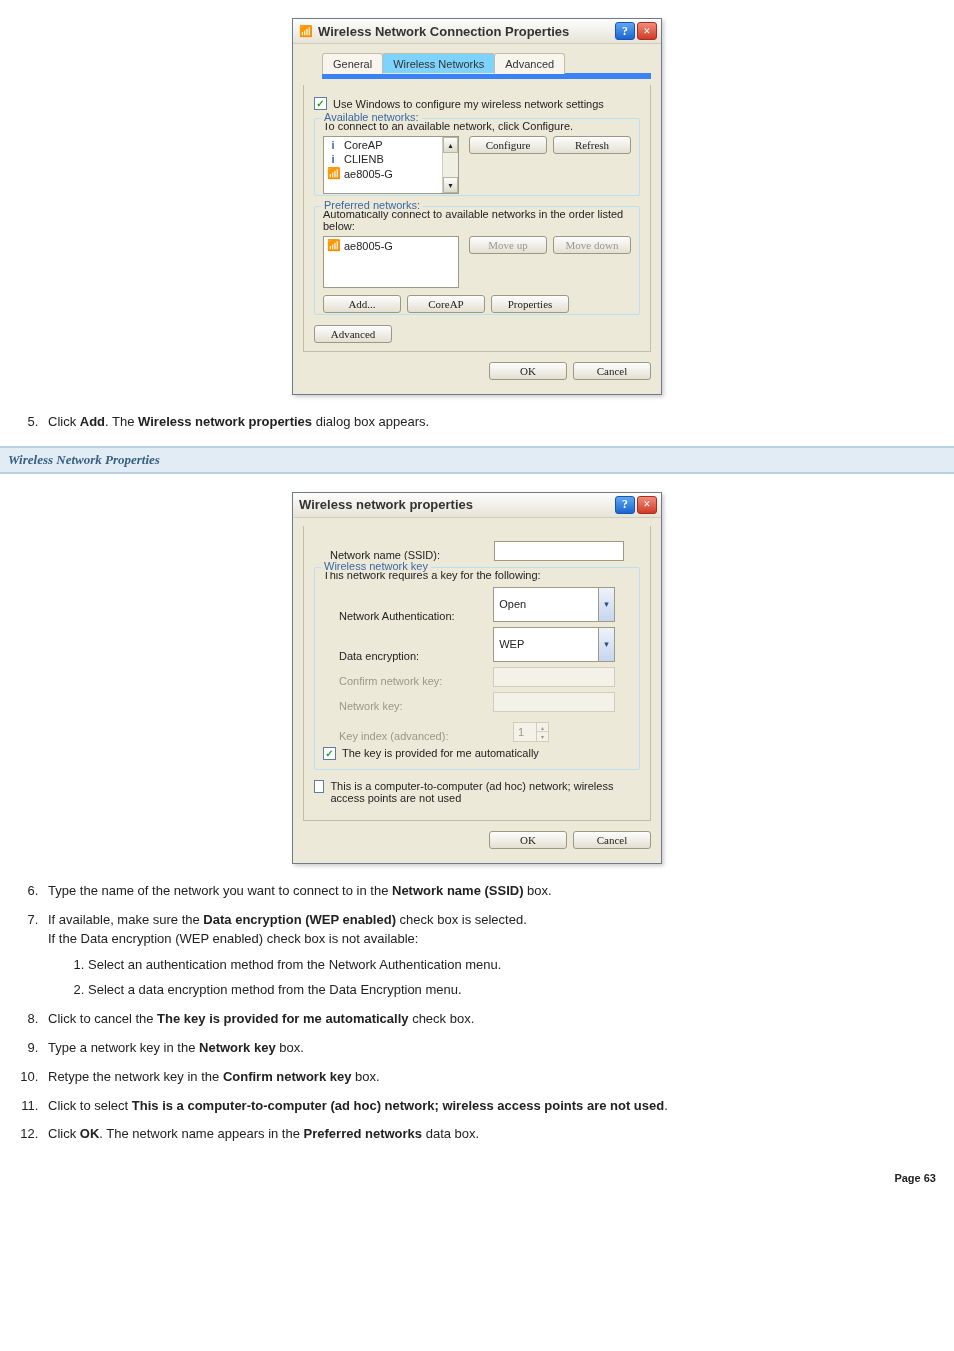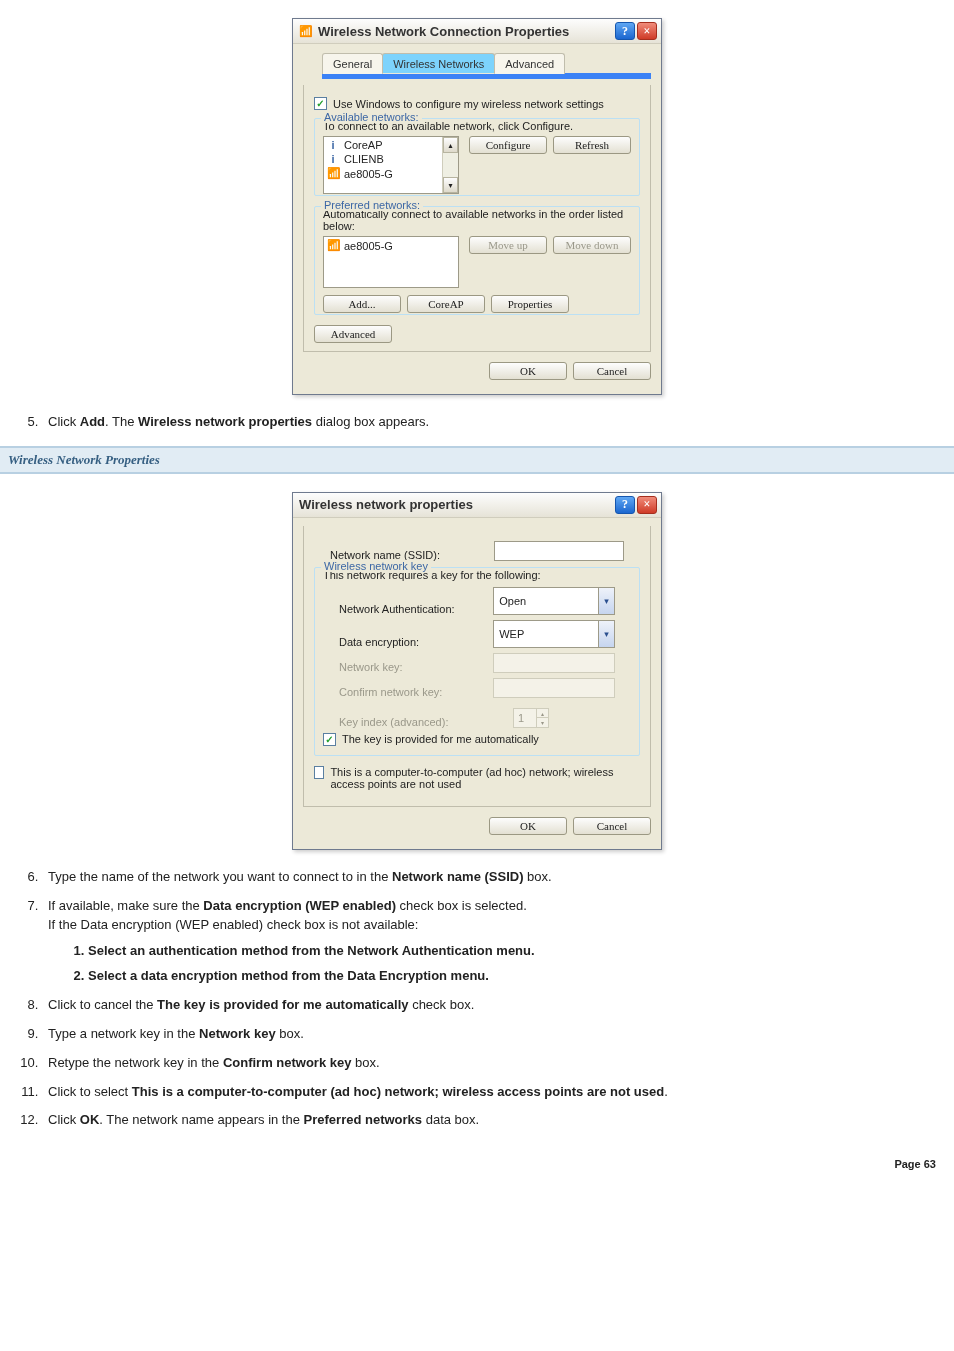--- a/index.html
+++ b/index.html
@@ -64,32 +64,32 @@
   .row-flex { display:flex; gap:10px; align-items:flex-start;}
   .btn { min-width:78px; padding:2px 10px; background:linear-gradient(#fdfdfd,#e3e0d2); border:1px solid #9b9883; border-radius:3px; font-family:Tahoma; font-size:11px; text-align:center;}
   .btn.disabled { color:#9a988a; }
   .btn-row { display:flex; gap:6px; margin-top:7px;}
   .link { color:#3c67a5; text-decoration:underline;}
   .learn-row { display:flex; gap:14px; align-items:center; justify-content:space-between; margin-top:8px;}
   .okcancel { display:flex; gap:6px; justify-content:flex-end; padding:10px 0 4px;}
   .field-row { display:flex; align-items:flex-end; gap:24px; margin:5px 16px;}
   .lbl { width:150px; color:#222;}
   .lbl.disabled { color:#9a988a;}
-  .select { width:140px; height:28px; border:1px solid #9d9a88; background:#fff; display:flex; align-items:center;}
+  .select { width:140px; height:35px; border:1px solid #9d9a88; background:#fff; display:flex; align-items:center;}
   .select span { flex:1; padding:0 5px;}
   .sel-btn { width:16px; height:100%; background:linear-gradient(#eef2fa,#c6d5ef); border-left:1px solid #9d9a88; display:flex;align-items:center;justify-content:center;font-size:9px; color:#2a4f8f;}
   .textbox { width:140px; height:20px; border:1px solid #cfcdbc; background:#f4f2e8;}
   .spinner { width:36px; height:20px; display:flex; border:1px solid #cfcdbc; background:#f4f2e8;}
   .spinner span { flex:1; padding:0 4px; color:#9a988a; font-size:11px; display:flex;align-items:center;}
   .spin-btns { width:12px; display:flex; flex-direction:column;}
   .spin-btns div { flex:1; border-left:1px solid #cfcdbc; font-size:6px; display:flex;align-items:center;justify-content:center; color:#9a988a;}
   .spin-btns div+div{border-top:1px solid #cfcdbc;}
   ol.main { margin:14px 0; padding-left:30px;}
   ol.main > li { margin:8px 0 10px; padding-left:6px; font-size:13px; line-height:1.45;}
-  ol.sub { list-style-type:decimal; margin:8px 0 2px; padding-left:40px;font-weight:bold;}
+  ol.sub { list-style-type:decimal; margin:8px 0 2px; padding-left:40px;}
   ol.sub > li { margin:6px 0; font-size:13px;}
   .section-banner { background:#e1ecf4; border-top:2px solid #b8d0e2; border-bottom:2px solid #b8d0e2; padding:4px 8px; font-family:Verdana; font-size:13px; font-style:italic; font-weight:bold; color:#365f82; margin:12px -12px;}
   .page-footer { text-align:right; font-size:11px; padding:14px 6px 18px;}
   .b { font-weight:bold;}
 </style>
 </head>
 <body>
 
 <div class="dialog">
   <div class="titlebar">
@@ -211,25 +211,25 @@
           </div>
         </div>
         <div class="field-row">
           <span class="lbl">Data encryption:</span>
           <div class="select">
             <span>WEP</span>
             <div class="sel-btn">▾</div>
           </div>
         </div>
         <div class="field-row">
+          <span class="lbl disabled">Confirm network key:</span>
+          <div class="textbox"></div>
+        </div>
+        <div class="field-row">
           <span class="lbl disabled">Network key:</span>
-          <div class="textbox"></div>
-        </div>
-        <div class="field-row">
-          <span class="lbl disabled">Confirm network key:</span>
           <div class="textbox"></div>
         </div>
         <div class="field-row" style="margin-top:10px;">
           <span class="lbl disabled">Key index (advanced):</span>
           <div class="spinner">
             <span>1</span>
             <div class="spin-btns">
                 <div>▴</div>
                 <div>▾</div>
               </div>

